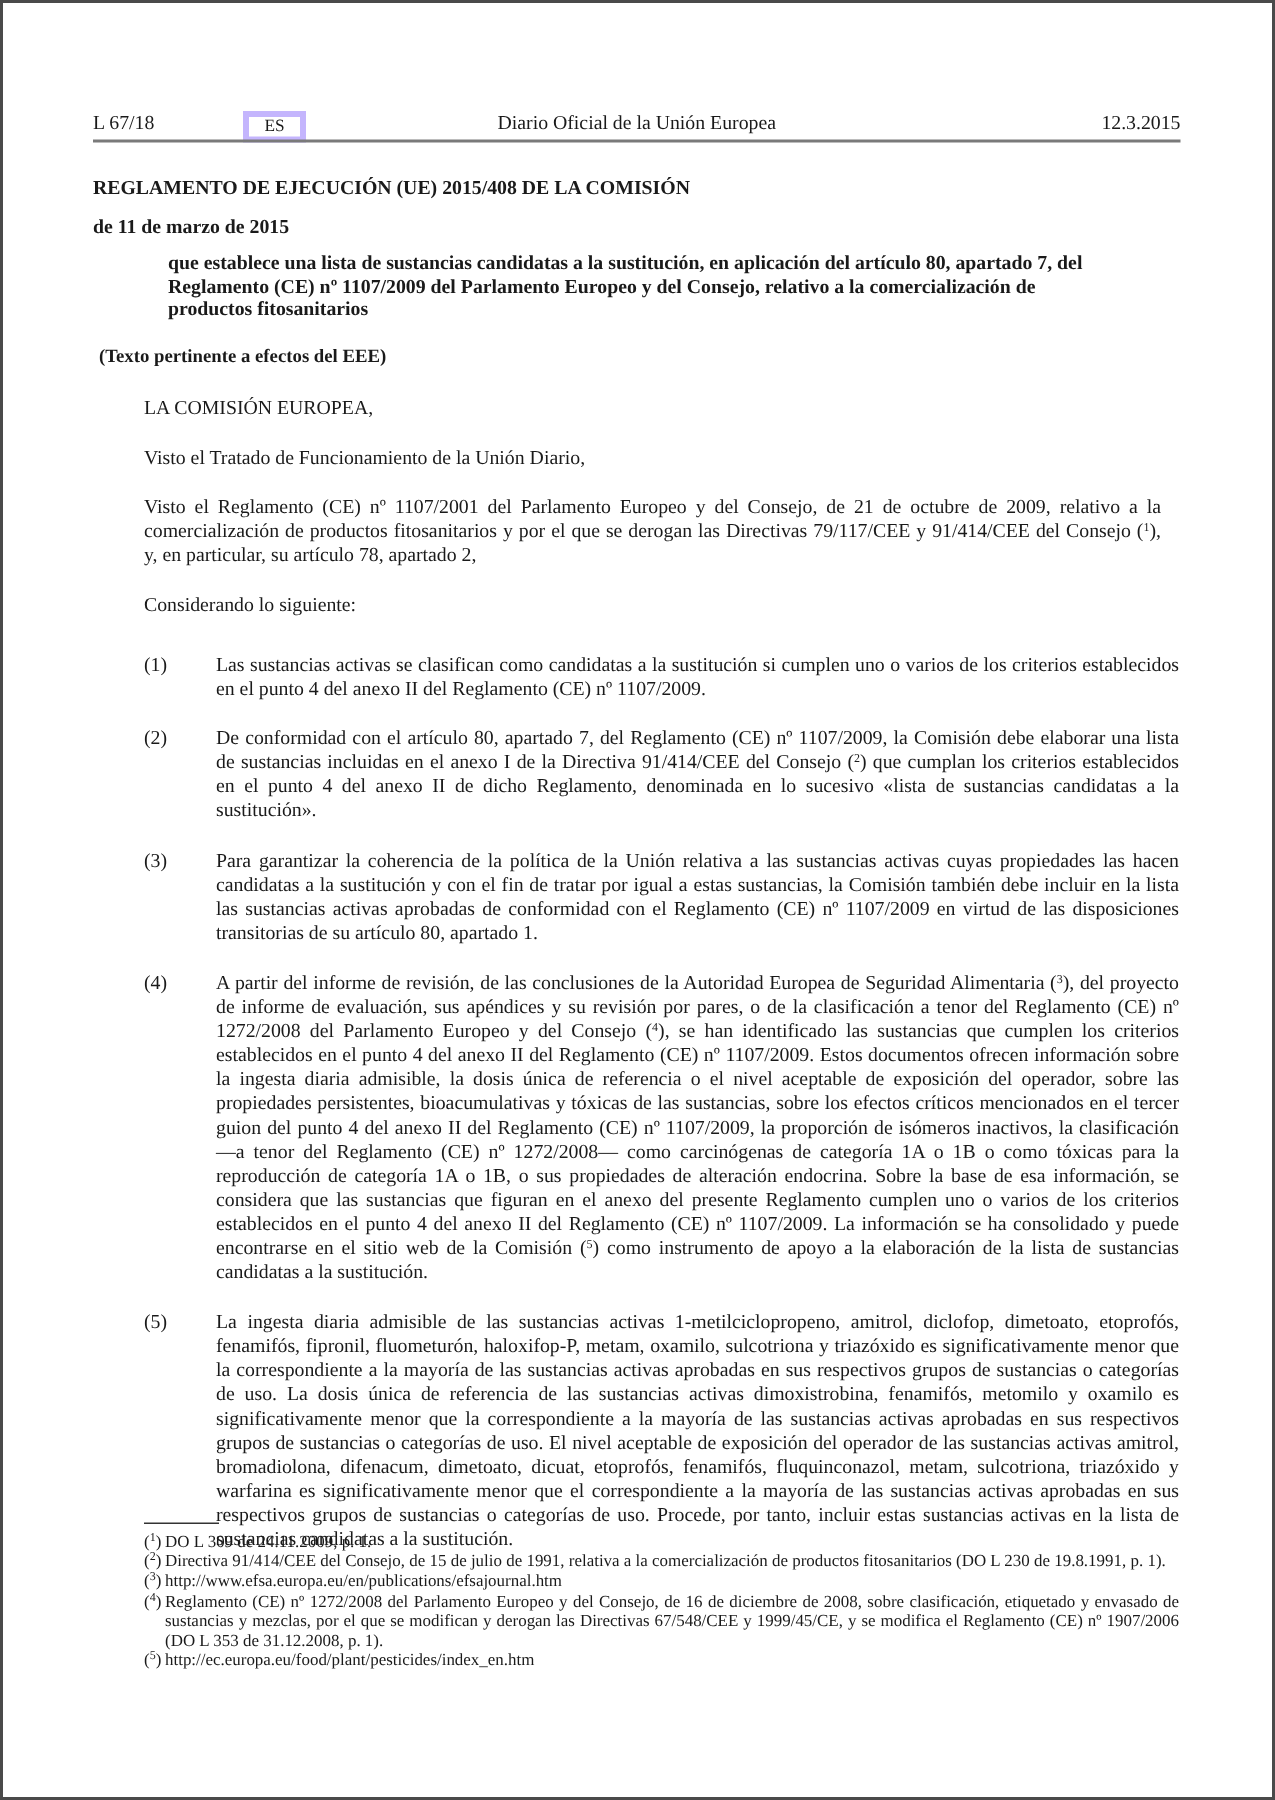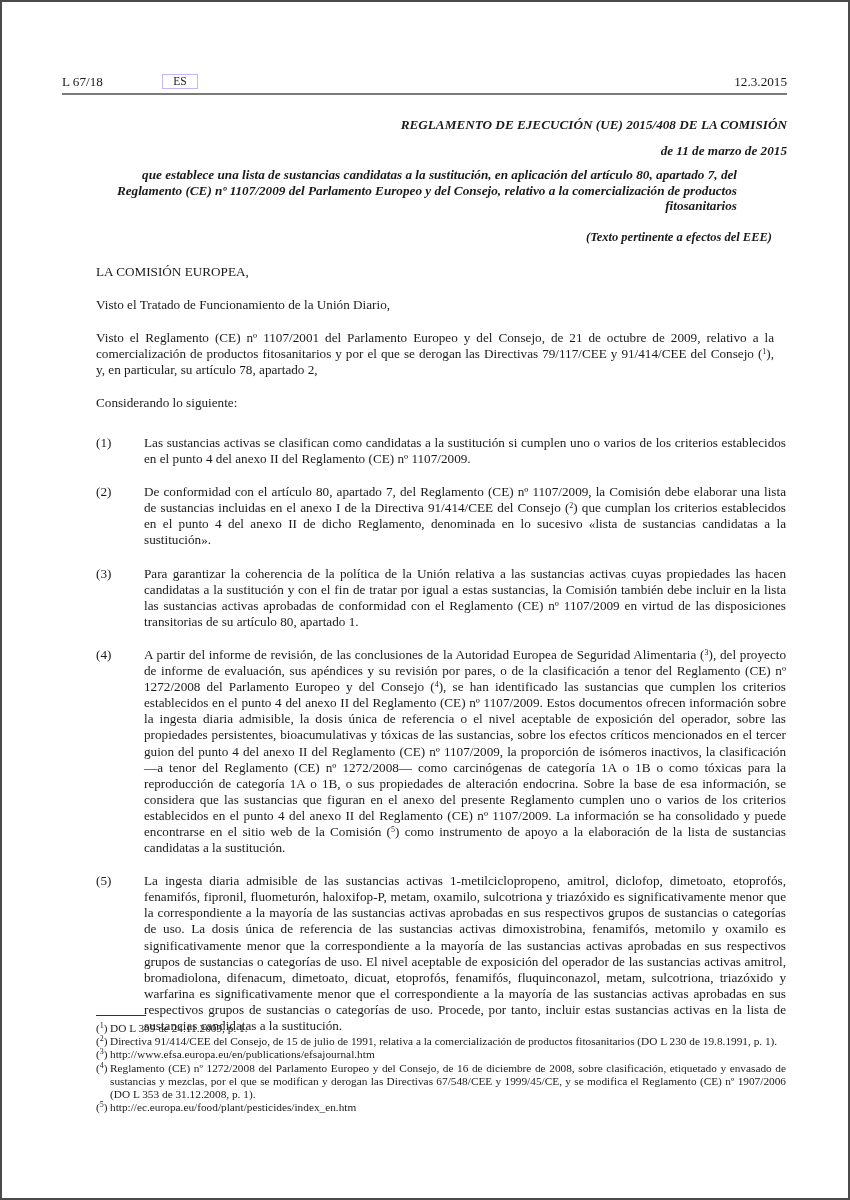--- a/index.html
+++ b/index.html
@@ -14,36 +14,36 @@
     border: 2px solid #4a4a4a;
     background: #ffffff;
   }
   .header {
     position: absolute; left: 60px; top: 72px; width: 725px; height: 20px;
     font-size: 13.2px;
   }
   .header .journal-ref { position: absolute; left: 0; top: 0; }
   .header .lang-box {
     position: absolute; left: 100px; top: 0px; width: 34px; height: 13px;
-    border: 1px solid #c4b5fd; text-align: center; font-size: 11.5px; line-height: 13px;
+    border: 4px solid #c4b5fd; text-align: center; font-size: 11.5px; line-height: 13px;
   }
   .header .journal-title { position: absolute; left: 0; right: 0; top: 0; text-align: center; }
   .header .journal-date { position: absolute; right: 0; top: 0; margin-left: 24px; }
   .header-rule {
     position: absolute; left: 60px; top: 91px; width: 725px; height: 0;
     border-top: 2px solid #7a7a7a;
   }
   .title-block {
     position: absolute; left: 60px; top: 115px; width: 725px;
-    text-align: right; font-weight: bold; font-size: 13.2px; line-height: 15.5px; font-style: italic;
+    text-align: left; font-weight: bold; font-size: 13.2px; line-height: 15.5px;
   }
   .title-block .t1 { margin: 0 0 10px 0; }
   .title-block .t2 { margin: 0 0 9px 0; }
   .title-block .t3 { margin: 0 0 16px 0; padding: 0 50px; }
-  .title-block .t4 { margin: 15px; font-size: 12.5px; }
+  .title-block .t4 { margin: 4px; font-size: 12.5px; }
   .body-text {
     position: absolute; left: 94px; top: 262px; width: 690px;
     font-size: 13.2px; line-height: 16.1px; text-align: justify;
   }
   .body-text p { margin: 0 12px 17px 0; }
   .recitals { position: absolute; left: 94px; top: 433px; width: 690px; font-size: 13.2px; line-height: 16.1px; }
   .recital { position: relative; padding-left: 48px; text-align: justify; margin-bottom: 17px; }
   .recital .num { position: absolute; left: 0; top: 0; }
   sup { font-size: 8px; vertical-align: 4px; line-height: 0; }
   .footnotes {
@@ -53,20 +53,21 @@
   .fn-rule { width: 50px; border-top: 1px solid #333; margin-bottom: 6px; }
   .fn { position: relative; padding-left: 14px; }
   .fn .fn-mark { position: absolute; left: 0; top: 0; }
 </style>
 </head>
 <body>
 
 <div class="page">
 
   <div class="header">
+    <span class="journal-title">Diario Oficial de la Unión Europea</span>
     <span class="journal-ref">L 67/18</span>
     <span class="lang-box">ES</span>
     <span class="journal-date">12.3.2015</span>
   </div>
   <div class="header-rule"></div>
 
   <div class="title-block">
     <div class="t1">REGLAMENTO DE EJECUCIÓN (UE) 2015/408 DE LA COMISIÓN</div>
     <div class="t2">de 11 de marzo de 2015</div>
     <div class="t3">que establece una lista de sustancias candidatas a la sustitución, en aplicación del artículo 80, apartado 7, del Reglamento (CE) nº 1107/2009 del Parlamento Europeo y del Consejo, relativo a la comercialización de productos fitosanitarios</div>

